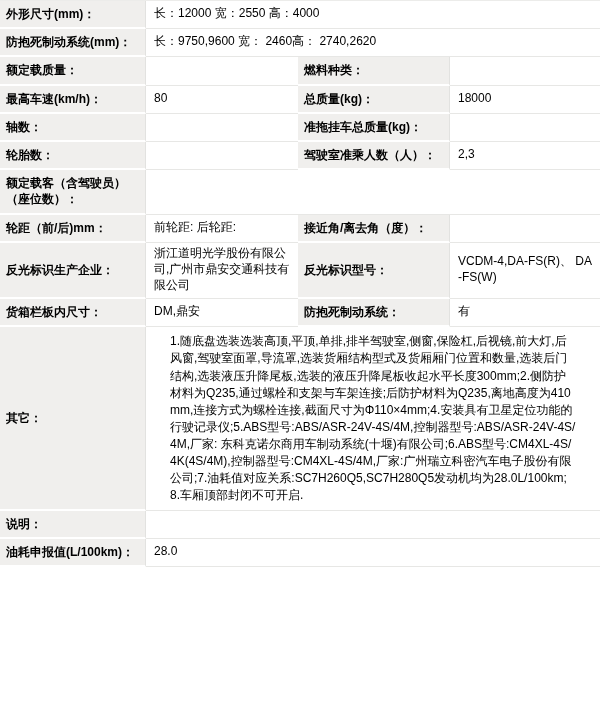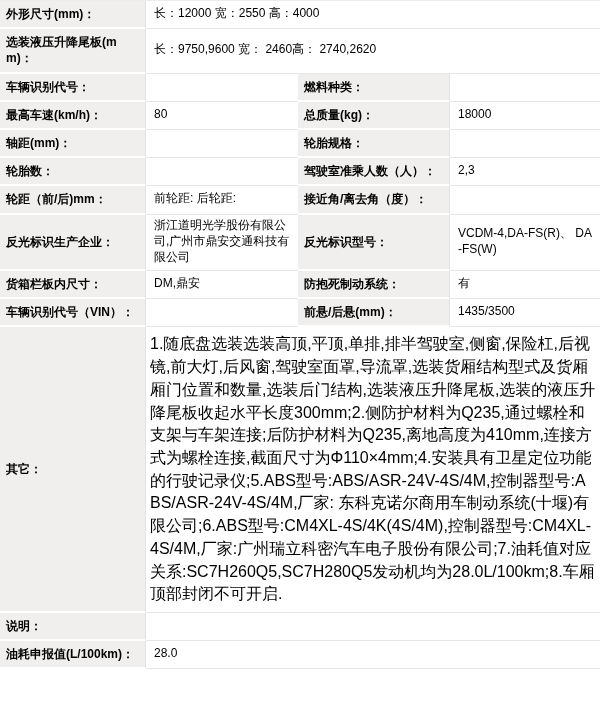--- a/index.html
+++ b/index.html
@@ -34,95 +34,93 @@
     border-right: 1px solid #e2e2e0;
   }
   .val {
     background: #ffffff;
     font-size: 12px;
     line-height: 1.35;
     padding: 2px 6px 5px 8px;
     border-bottom: 1px solid #e7e7e5;
   }
   .val.long {
-    font-size: 16px;
+    font-size: 12px;
     line-height: 1.42;
-    padding: 6px 4px;
+    padding: 6px 24px;
   }
 </style>
 </head>
 <body>
 
 <div class="page">
 
   <table class="spec">
     <colgroup>
       <col style="width:146px">
         <col style="width:152px">
         <col style="width:152px">
         <col style="width:150px">
     </colgroup>
     <tbody>
         <tr>
       <td class="lbl">外形尺寸(mm)：</td>
       <td class="val" colspan="3">长：12000 宽：2550 高：4000</td>
     </tr>
     <tr>
-      <td class="lbl">选装液压升降尾板(mm)：</td>
+      <td class="lbl">防抱死制动系统(mm)：</td>
       <td class="val" colspan="3">长：9750,9600 宽： 2460高： 2740,2620</td>
     </tr>
     <tr>
-      <td class="lbl">车辆识别代号：</td>
+      <td class="lbl">额定载质量：</td>
       <td class="val"></td>
       <td class="lbl">燃料种类：</td>
       <td class="val"></td>
     </tr>
     <tr>
       <td class="lbl">最高车速(km/h)：</td>
       <td class="val">80</td>
       <td class="lbl">总质量(kg)：</td>
       <td class="val">18000</td>
     </tr>
     <tr>
-      <td class="lbl">轴距(mm)：</td>
+      <td class="lbl">轴数：</td>
       <td class="val"></td>
-      <td class="lbl">轮胎规格：</td>
+      <td class="lbl">准拖挂车总质量(kg)：</td>
       <td class="val"></td>
     </tr>
     <tr>
       <td class="lbl">轮胎数：</td>
       <td class="val"></td>
       <td class="lbl">驾驶室准乘人数（人）：</td>
       <td class="val">2,3</td>
+    </tr>
+    <tr>
+      <td class="lbl">额定载客（含驾驶员）（座位数）：</td>
+      <td class="val" colspan="3"></td>
     </tr>
     <tr>
       <td class="lbl">轮距（前/后)mm：</td>
       <td class="val">前轮距: 后轮距:</td>
       <td class="lbl">接近角/离去角（度）：</td>
       <td class="val"></td>
     </tr>
     <tr>
       <td class="lbl">反光标识生产企业：</td>
       <td class="val">浙江道明光学股份有限公司,广州市鼎安交通科技有限公司</td>
       <td class="lbl">反光标识型号：</td>
       <td class="val">VCDM-4,DA-FS(R)、 DA-FS(W)</td>
     </tr>
     <tr>
       <td class="lbl">货箱栏板内尺寸：</td>
       <td class="val">DM,鼎安</td>
       <td class="lbl">防抱死制动系统：</td>
       <td class="val">有</td>
     </tr>
     <tr>
-      <td class="lbl">车辆识别代号（VIN）：</td>
-      <td class="val"></td>
-      <td class="lbl">前悬/后悬(mm)：</td>
-      <td class="val">1435/3500</td>
-    </tr>
-    <tr>
       <td class="lbl">其它：</td>
       <td class="val long" colspan="3">1.随底盘选装选装高顶,平顶,单排,排半驾驶室,侧窗,保险杠,后视镜,前大灯,后风窗,驾驶室面罩,导流罩,选装货厢结构型式及货厢厢门位置和数量,选装后门结构,选装液压升降尾板,选装的液压升降尾板收起水平长度300mm;2.侧防护材料为Q235,通过螺栓和支架与车架连接;后防护材料为Q235,离地高度为410mm,连接方式为螺栓连接,截面尺寸为Φ110×4mm;4.安装具有卫星定位功能的行驶记录仪;5.ABS型号:ABS/ASR-24V-4S/4M,控制器型号:ABS/ASR-24V-4S/4M,厂家: 东科克诺尔商用车制动系统(十堰)有限公司;6.ABS型号:CM4XL-4S/4K(4S/4M),控制器型号:CM4XL-4S/4M,厂家:广州瑞立科密汽车电子股份有限公司;7.油耗值对应关系:SC7H260Q5,SC7H280Q5发动机均为28.0L/100km;8.车厢顶部封闭不可开启.</td>
     </tr>
     <tr>
       <td class="lbl">说明：</td>
       <td class="val" colspan="3"></td>
     </tr>
     <tr>
       <td class="lbl">油耗申报值(L/100km)：</td>
       <td class="val" colspan="3">28.0</td>

